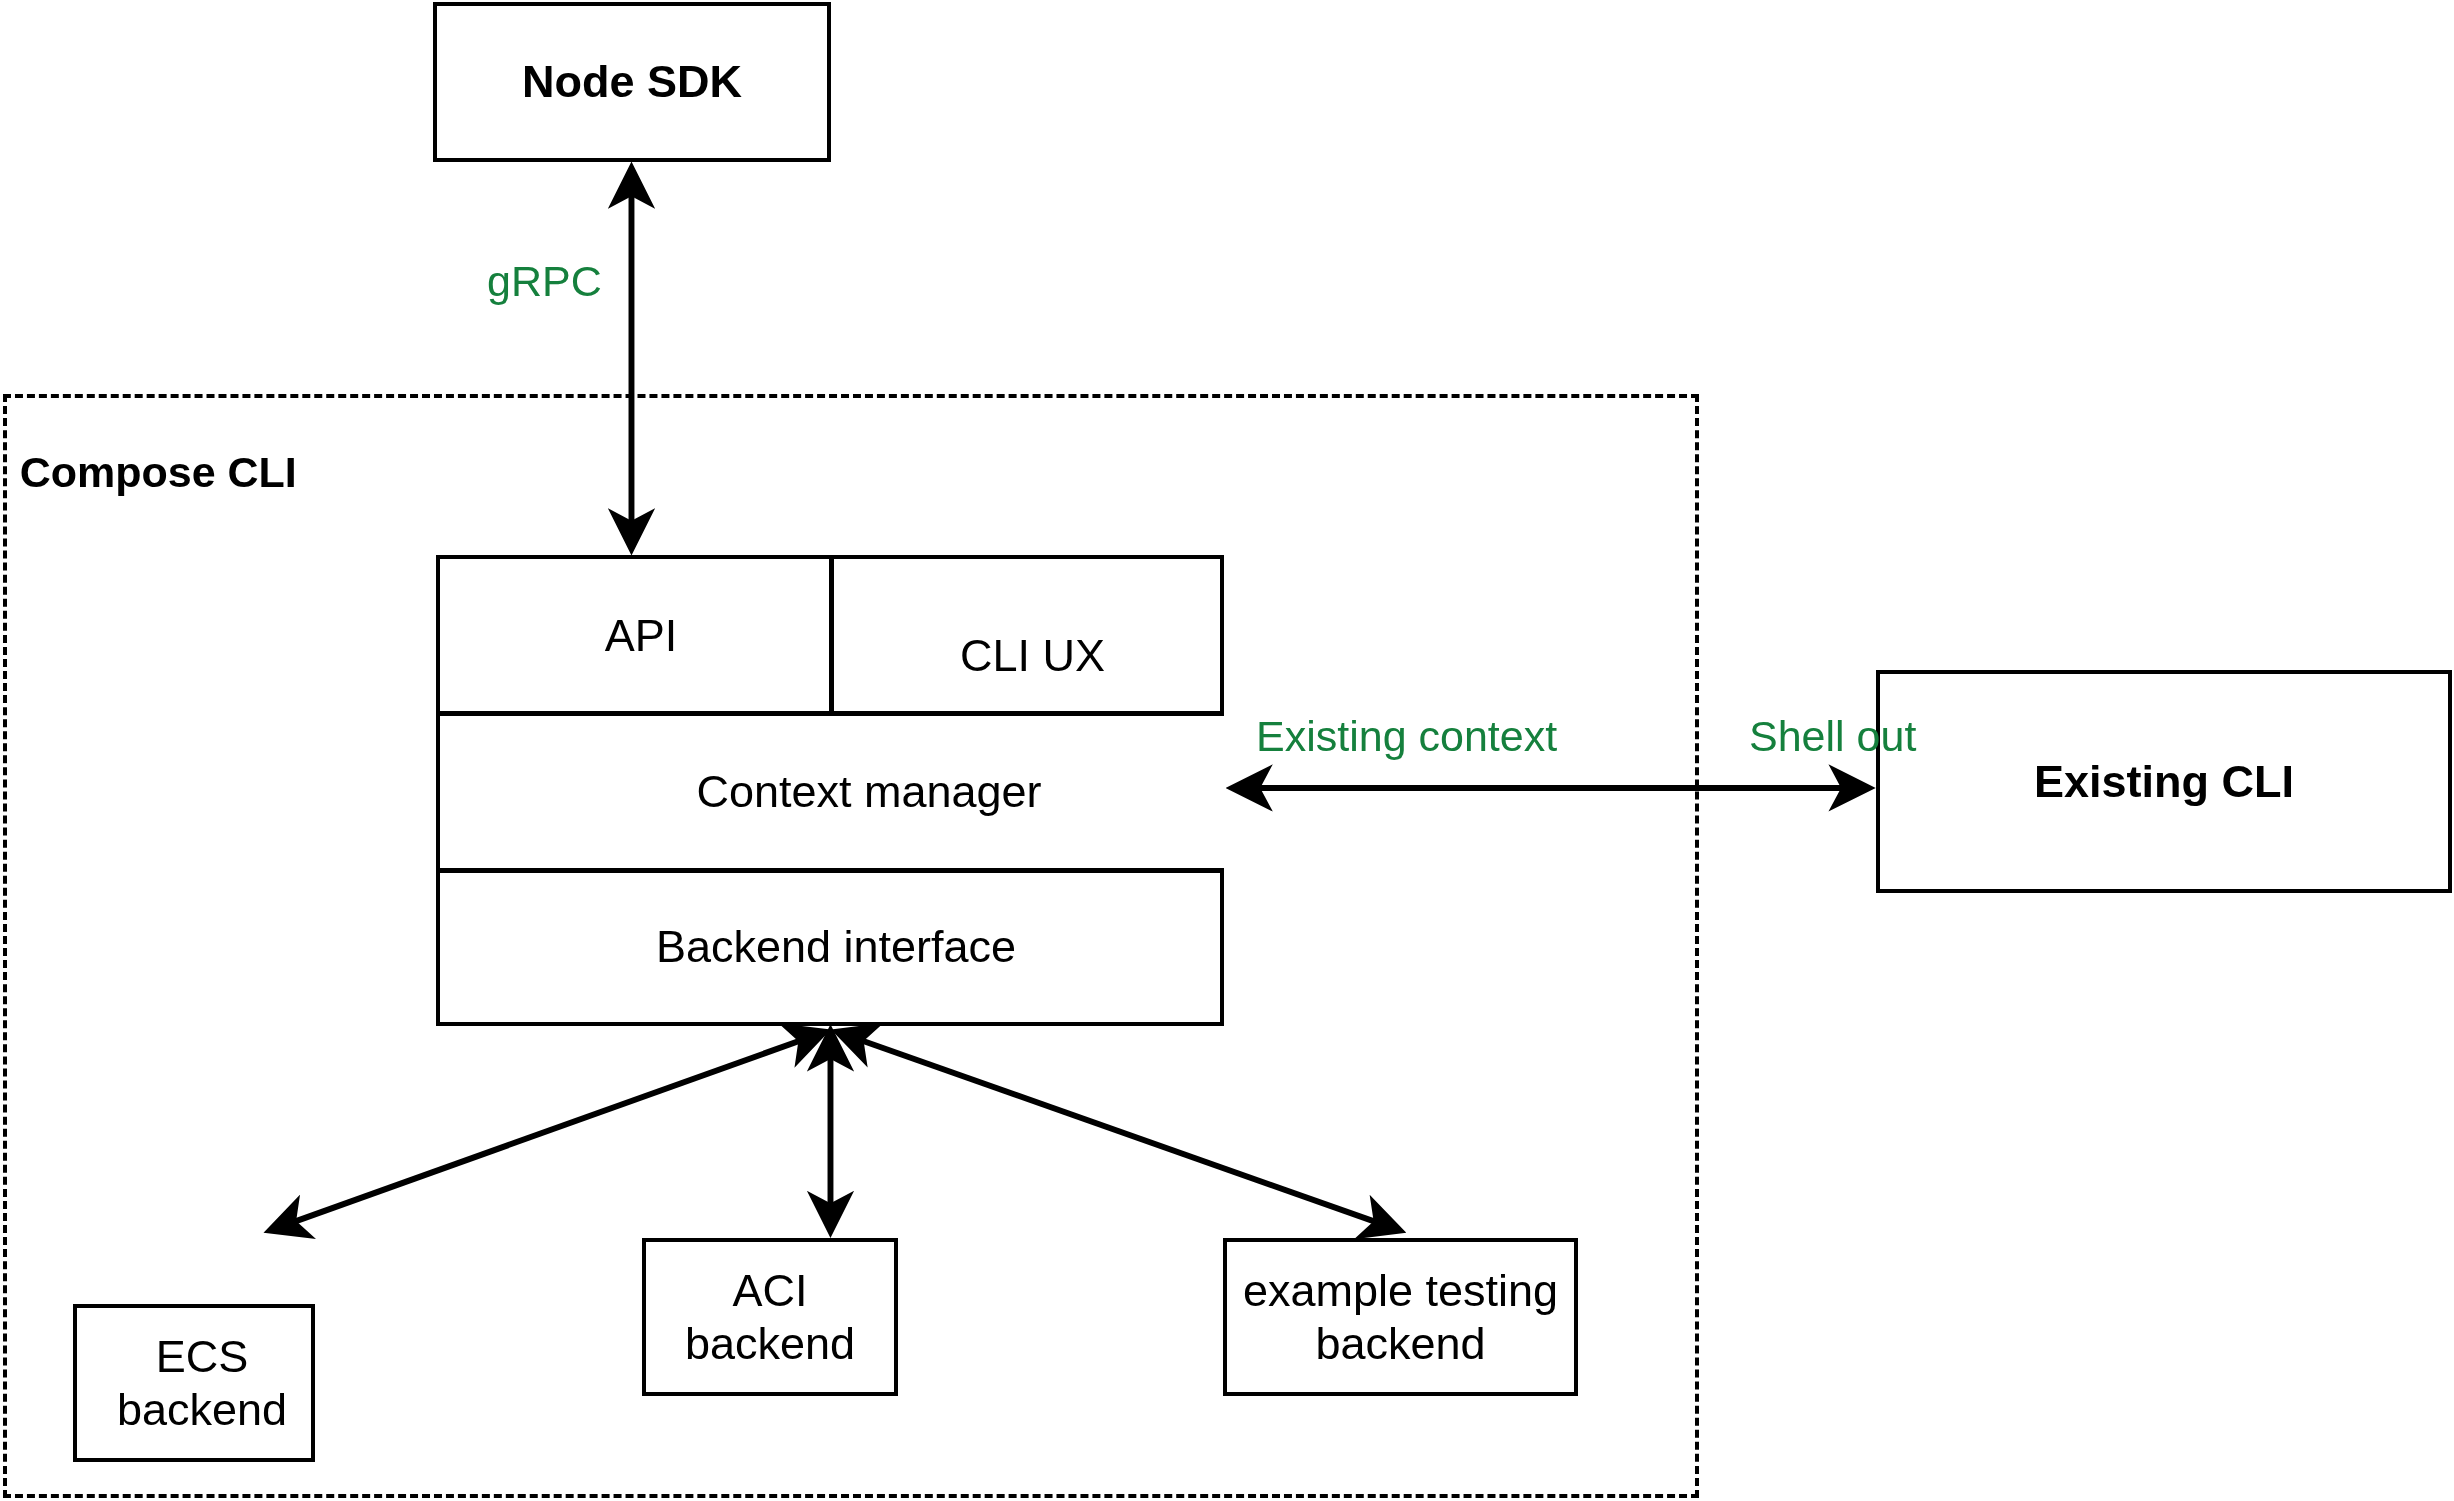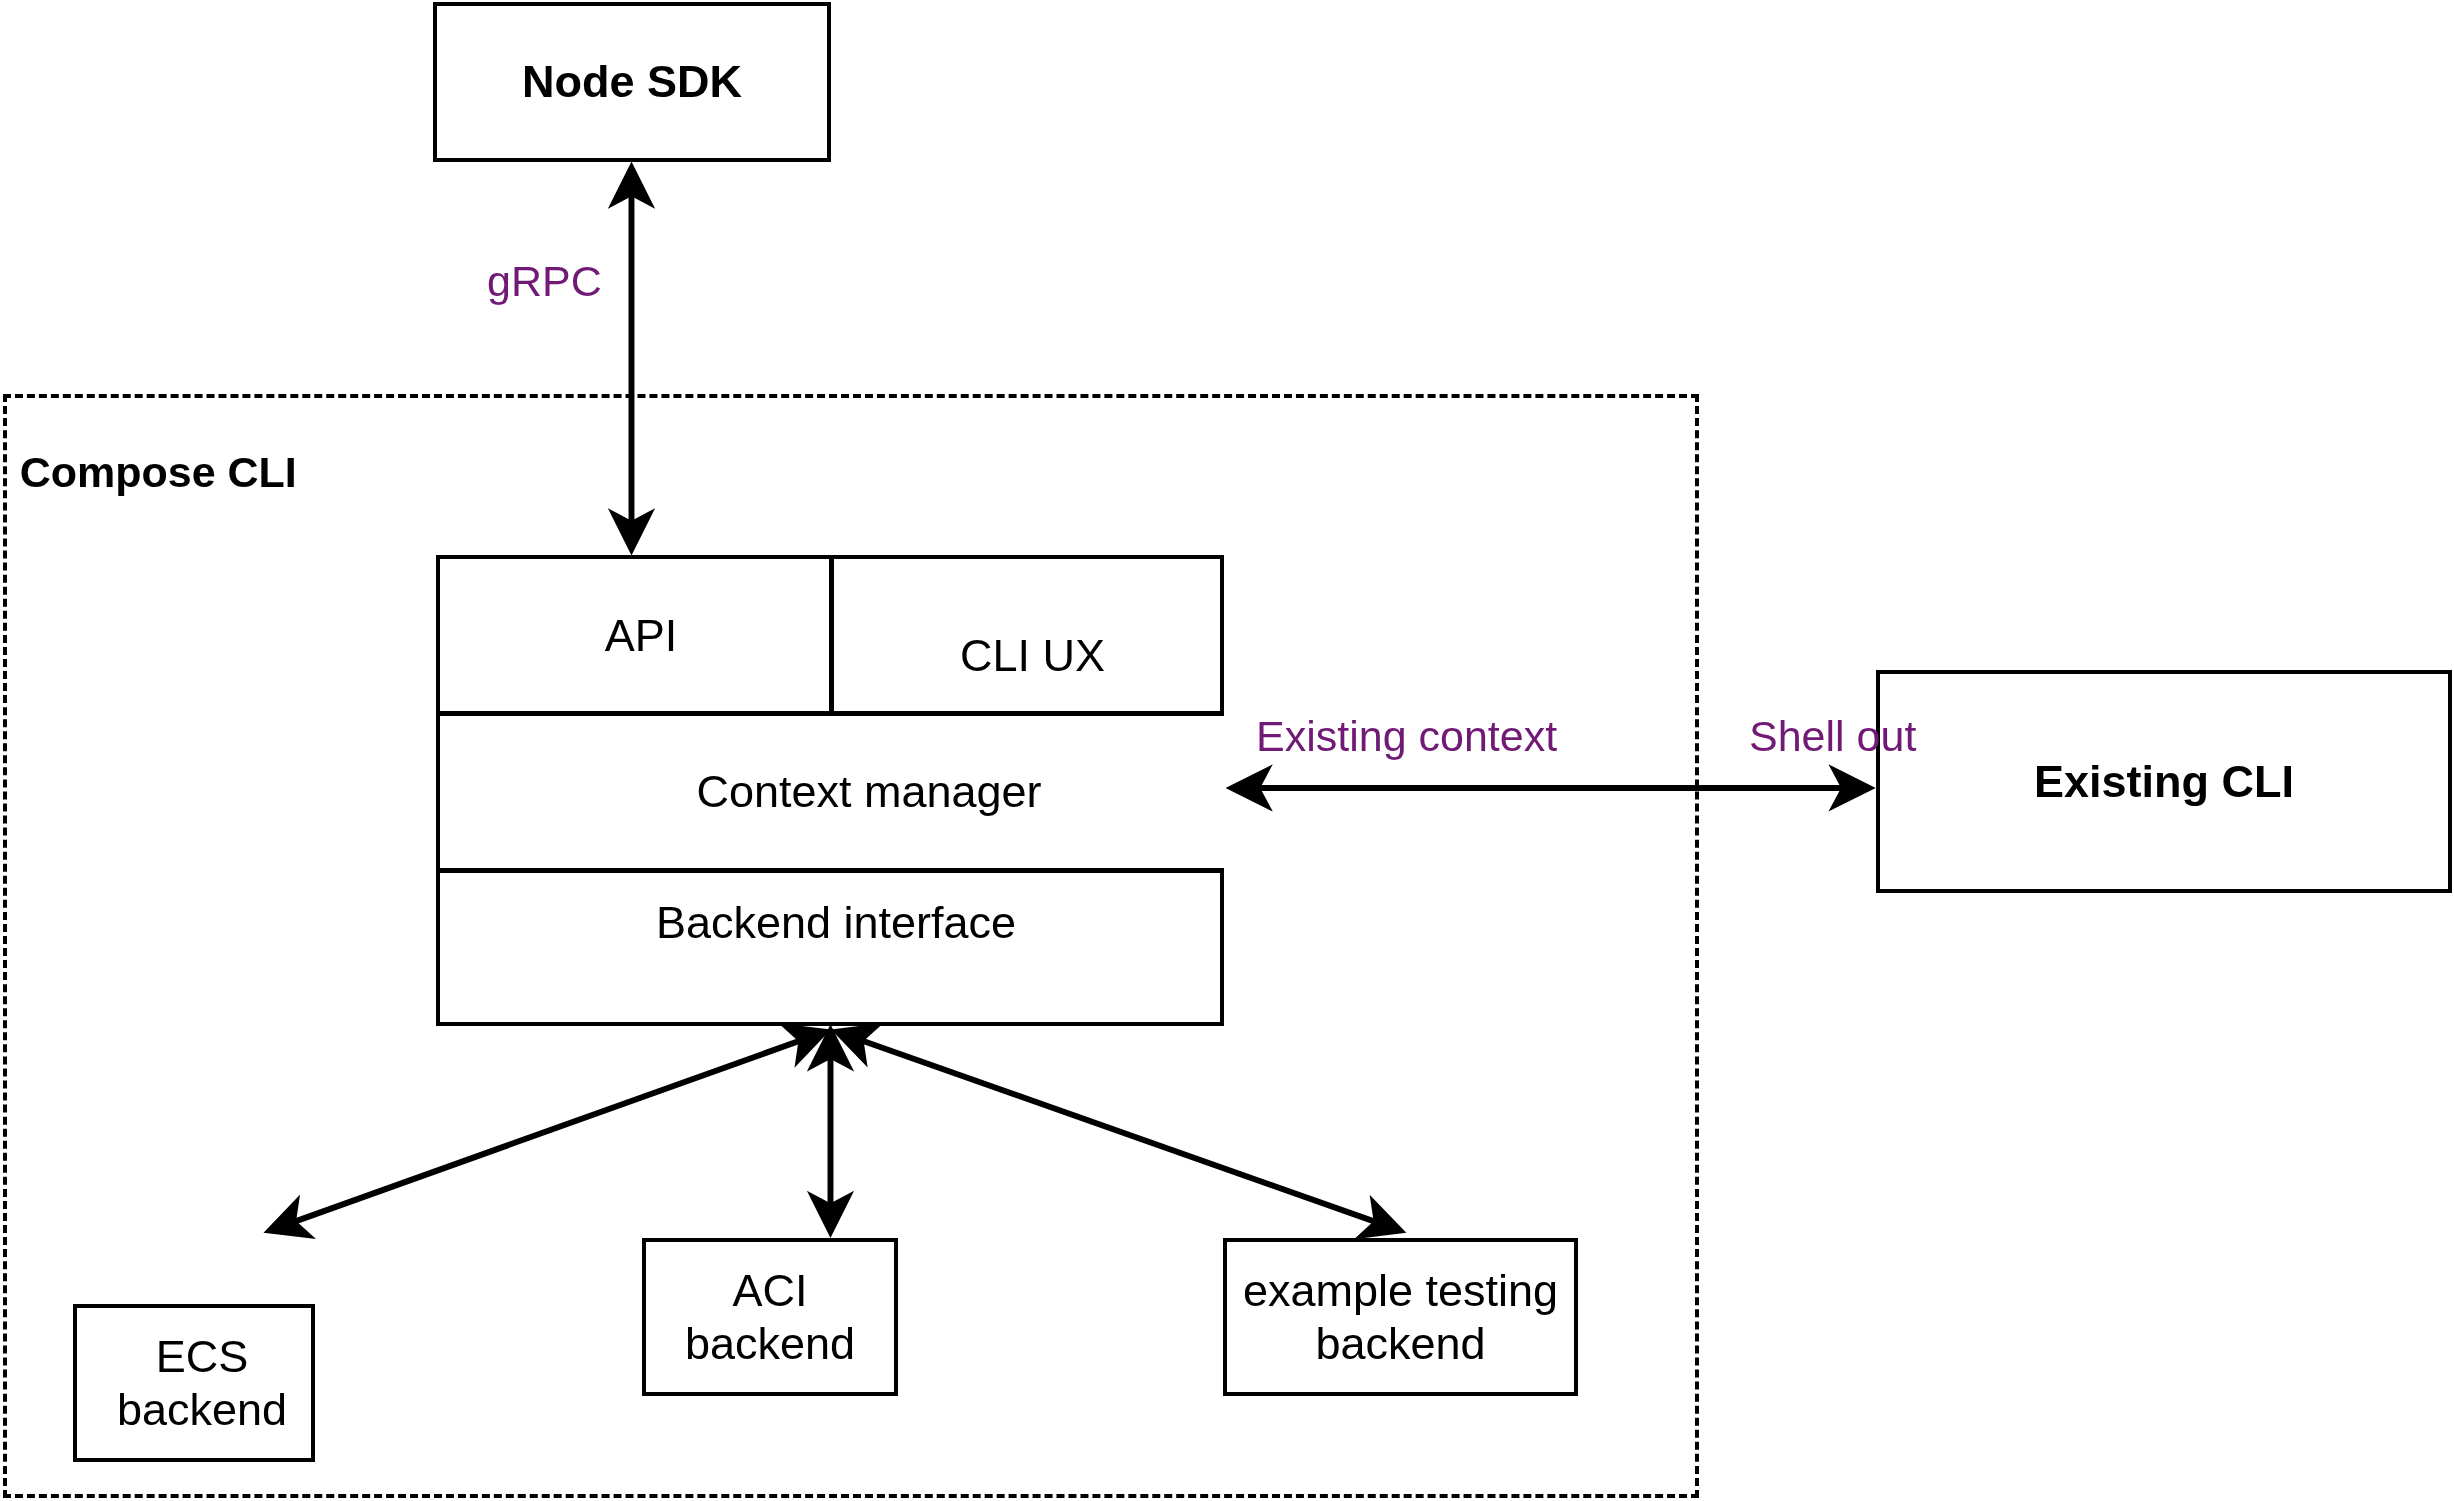--- a/index.html
+++ b/index.html
@@ -68,21 +68,21 @@
     position: absolute;
     background: #000000;
   }
   .stack-divider-v {
     position: absolute;
     background: #000000;
   }
   .edge-label {
     position: absolute;
     font-size: 43px;
-    color: #701a75;
+    color: #15803d;
     white-space: nowrap;
   }
   svg.arrows {
     position: absolute;
     left: 0;
     top: 0;
     width: 2455px;
     height: 1501px;
     pointer-events: none;
     overflow: visible;
@@ -112,21 +112,21 @@
   </div>
 
   <div class="stack-row" style="left:834px; top:560px; width:385px; height:152px;margin-top:20px;">
     <span>CLI UX</span>
   </div>
 
   <div class="stack-row" style="left:441px; top:716px; width:844px; height:152px;">
     <span>Context manager</span>
   </div>
 
-  <div class="stack-row" style="left:441px; top:849px; width:778px; height:148px;">
+  <div class="stack-row" style="left:441px; top:873px; width:778px; height:148px;">
     <span>Backend interface</span>
   </div>
 
   <div class="stack-divider-v" style="left:829px; top:555px; width:4.9px; height:157px;"></div>
   <div class="stack-divider-h" style="left:436px; top:711px; width:788px; height:4.9px;"></div>
   <div class="stack-divider-h" style="left:436px; top:868px; width:788px; height:4.9px;"></div>
 
   <div class="box" style="left:73px; top:1304px; width:242px; height:158px;padding-left:16px;">
     <span>ECS backend</span>
   </div>

